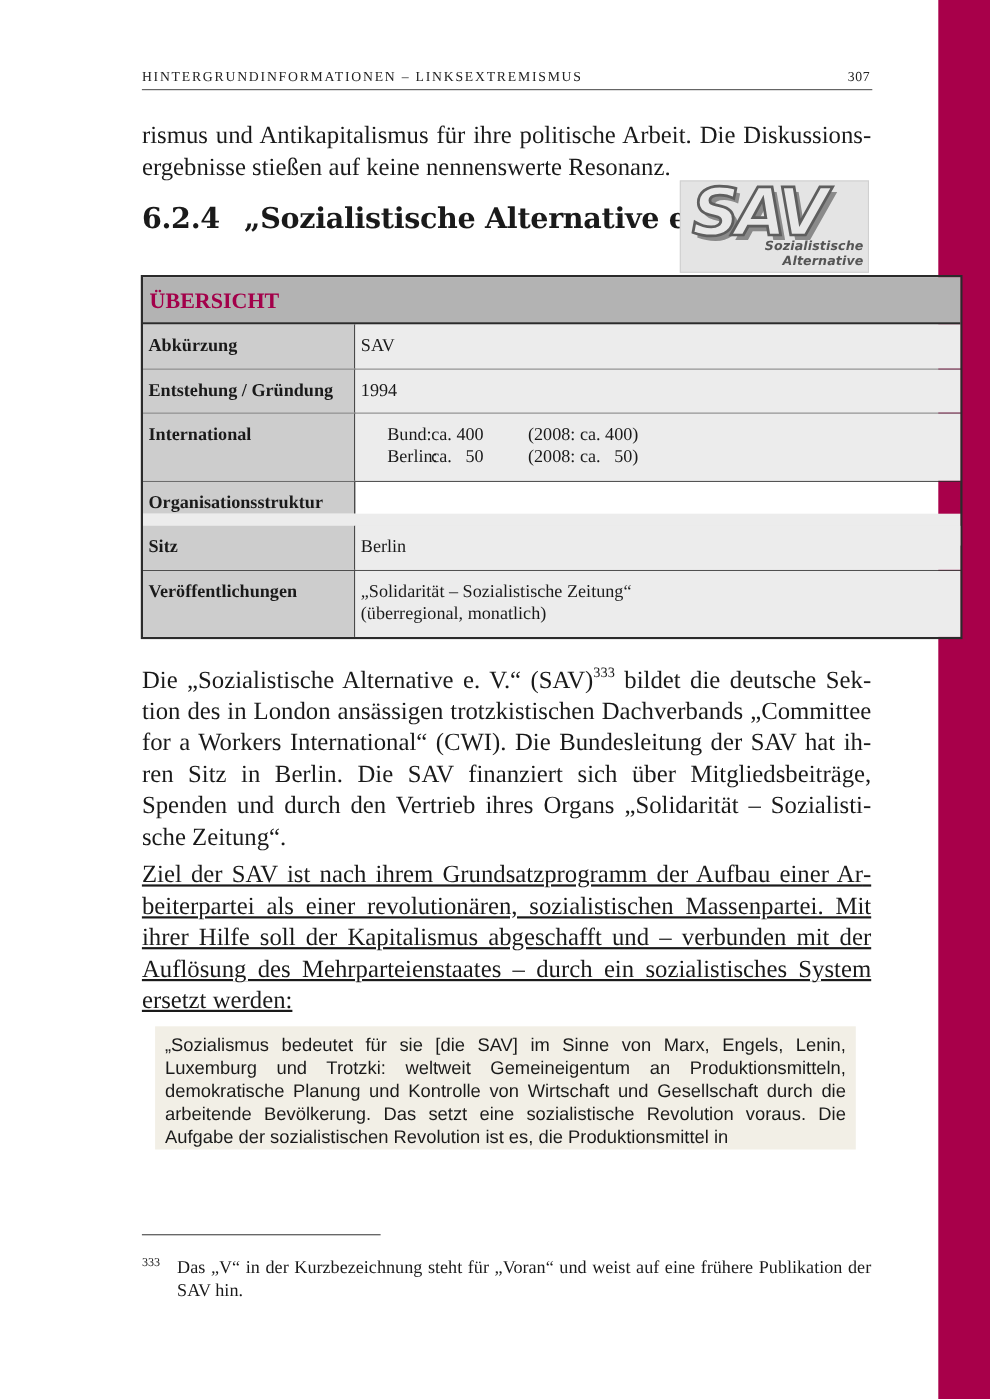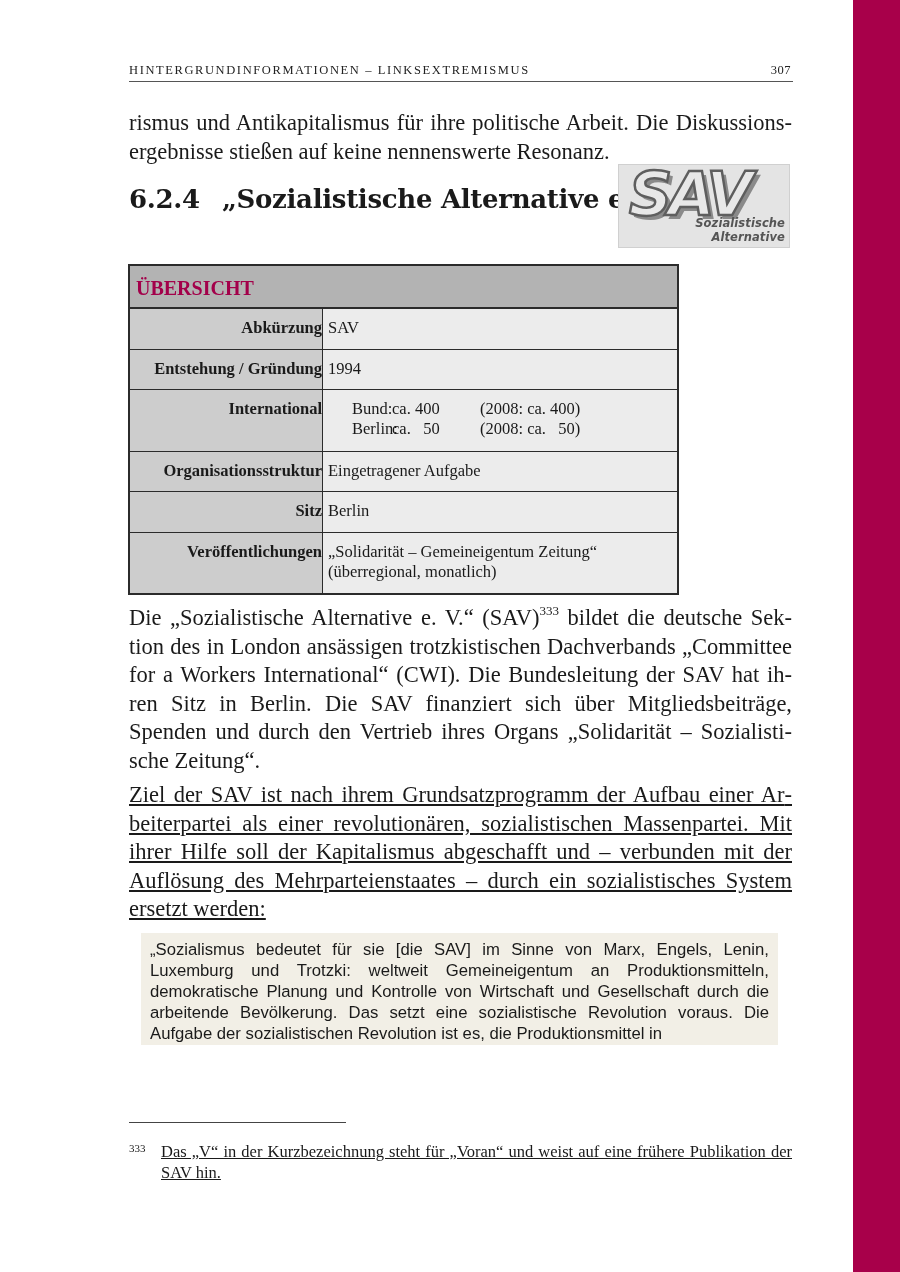--- a/index.html
+++ b/index.html
@@ -51,44 +51,44 @@
     line-height: 62px;
   }
   .logo .sub {
     position: absolute; left: 6px; bottom: 3px; width: 160px;
     font-family: "DejaVu Sans", "Liberation Sans", sans-serif;
     font-style: italic; font-weight: bold; font-size: 11.5px; color: #555;
     letter-spacing: 0.1px; text-align: right;
   }
 
   .overview {
-    position: absolute; left: 128px; top: 264px; width: 551px;
+    position: absolute; left: 128px; top: 250px; width: 747px;
     border: 2px solid #2b2b2b; box-sizing: border-box;
     font-size: 16.5px; color: #1a1a1a;
   }
   .overview .head {
     height: 43px; background: #b3b3b3; border-bottom: 2px solid #2b2b2b;
     color: #a3004a; font-weight: bold; font-size: 20px;
     padding-left: 6px; line-height: 44px; box-sizing: border-box;
   }
   .overview .row { display: flex; border-bottom: 1px solid #2b2b2b; }
   .overview .row:last-child { border-bottom: none; }
   .overview .label {
     width: 193px; flex: none; background: #cdcdcd; border-right: 1px solid #2b2b2b;
     font-weight: bold; padding: 9px 0 0 5px; box-sizing: border-box;
   }
   .overview .value {
     flex: 1; background: #ececec; padding: 9px 0 0 5px; box-sizing: border-box;
     line-height: 20px;
   }
-  .overview .label { line-height: 20px; text-align: right; }
+  .overview .label { line-height: 20px; }
   .overview .r1 { height: 40px; }
   .overview .r2 { height: 39px; }
   .overview .r3 { height: 61px; }
-  .overview .r4 { height: 39px; }
+  .overview .r4 { height: 39px; flex-direction: column; }
   .overview .r5 { height: 40px; }
   .overview .r6 { height: 60px; }
   .mcount { display: grid; grid-template-columns: 40px 58px auto; }
   .mcount span { white-space: pre; margin-left: 24px; }
   .mcount .yr { padding-left: 30px; }
 
   .quote {
     position: absolute; left: 141px; top: 933px; width: 637px; height: 112px;
     background: #f2efe6; box-sizing: border-box; padding: 6px 9px 0 9px;
     font-family: "Liberation Sans", "DejaVu Sans", sans-serif;
@@ -99,21 +99,21 @@
     position: absolute; left: 129px; top: 1122px; width: 217px; height: 0;
     border-top: 1px solid #444;
   }
   .footnote {
     position: absolute; left: 129px; top: 1141px; width: 663px;
     font-size: 16.5px; line-height: 21px; color: #1a1a1a;
   }
   .footnote .fn-num {
     position: absolute; left: 0; top: -3px; font-size: 11px;
   }
-  .footnote .fn-text { margin-left: 32px; display: block; text-align: justify; text-decoration: underline; }
+  .footnote .fn-text { margin-left: 32px; display: block; text-align: justify; }
 </style>
 </head>
 <body>
 
 <div class="side-band"></div>
 
 <div class="running-header">
   <span class="title">HINTERGRUNDINFORMATIONEN – LINKSEXTREMISMUS</span>
   <span class="pagenum">307</span>
 </div>
@@ -159,21 +159,21 @@
     <div class="label">Organisationsstruktur</div>
     <div class="value">Eingetragener Aufgabe</div>
   </div>
   <div class="row r5">
     <div class="label">Sitz</div>
     <div class="value">Berlin</div>
   </div>
   <div class="row r6">
     <div class="label">Veröffentlichungen</div>
     <div class="value">
-      <div>„Solidarität – Gemeineigentum Zeitung“</div>
+      <div>„Solidarität – Sozialistische Zeitung“</div>
       <div>(überregional, monatlich)</div>
     </div>
   </div>
 </div>
 
 <div class="para p1"><span>Die „Sozialistische Alternative e. V.“ (SAV)</span><sup>333</sup><span> bildet die deutsche Sek­tion des in London ansässigen trotzkistischen Dachverbands „Committee for a Workers International“ (CWI). Die Bundesleitung der SAV hat ih­ren Sitz in Berlin. Die SAV finanziert sich über Mitgliedsbeiträge, Spenden und durch den Vertrieb ihres Organs „Solidarität – Sozialisti­sche Zeitung“.</span></div>
 
 <div class="para p2">Ziel der SAV ist nach ihrem Grundsatzprogramm der Aufbau einer Ar­beiterpartei als einer revolutionären, sozialistischen Massenpartei. Mit ihrer Hilfe soll der Kapitalismus abgeschafft und – verbunden mit der Auflösung des Mehrparteienstaates – durch ein sozialistisches System ersetzt werden:</div>
 
 <div class="quote">„Sozialismus bedeutet für sie [die SAV] im Sinne von Marx, Engels, Lenin, Luxemburg und Trotzki: weltweit Gemeineigentum an Produktionsmitteln, demokratische Planung und Kontrolle von Wirtschaft und Gesellschaft durch die arbeitende Bevölkerung. Das setzt eine sozialistische Revolution voraus. Die Aufgabe der sozialistischen Revolution ist es, die Produktionsmittel in</div>

